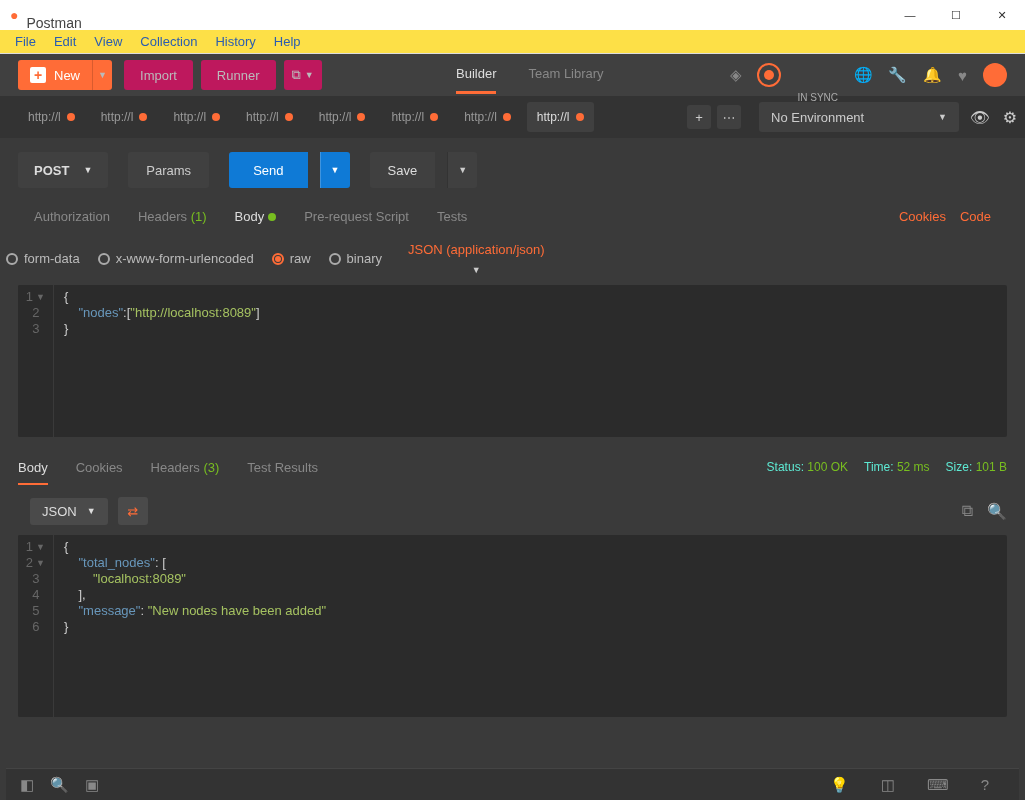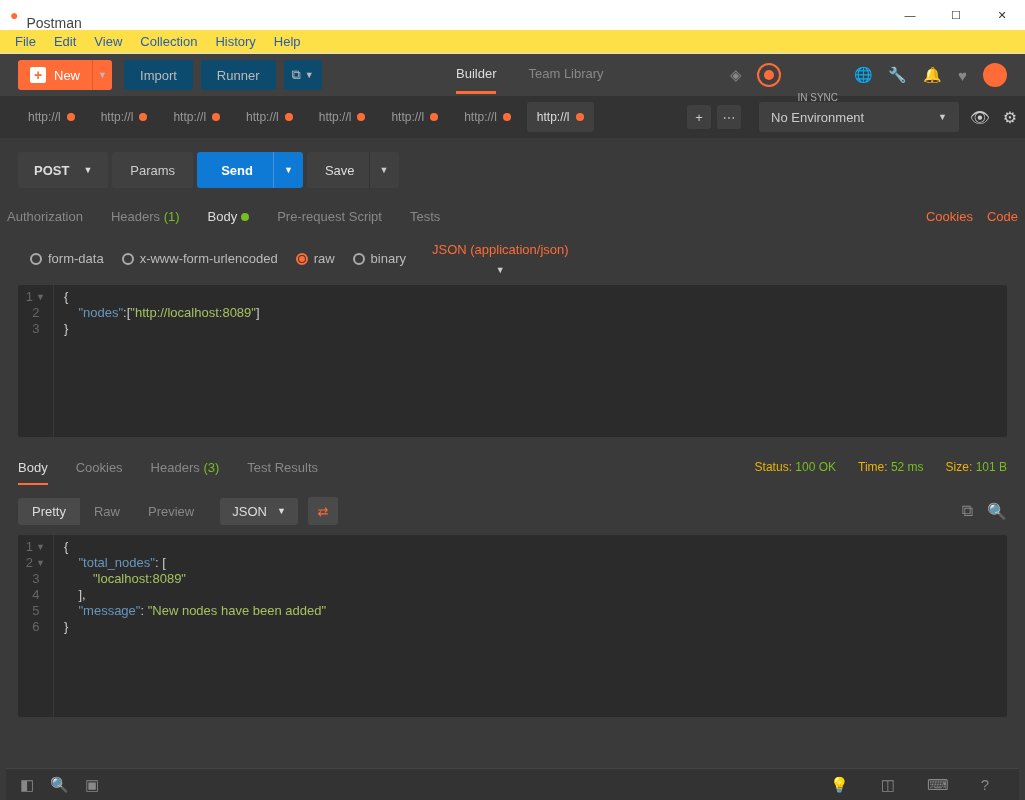--- a/index.html
+++ b/index.html
@@ -8,21 +8,21 @@
 .titlebar .logo { color:#ff6c37; margin-right:8px; font-size:14px; }
 .titlebar .title { color:#444; font-size:14px;margin-top:16px; }
 .titlebar .ctrls { position:absolute; right:0; top:0; display:flex; }
 .titlebar .ctrls span { width:46px; height:30px; display:flex; align-items:center; justify-content:center; color:#333; font-size:11px; }
 .menubar { background:#fde047; height:24px; display:flex; align-items:center; padding:0 6px; border-bottom:1px solid #ddd; }
 .menubar span { padding:0 9px; color:#2a5db0; font-size:13px; cursor:pointer; }
 .toolbar { background:#404040; height:42px; display:flex; align-items:center; padding:0 18px; }
 .btn-new { background:#ff6c37; color:#fff; height:30px; display:flex; align-items:center; padding:0 12px; border-radius:3px 0 0 3px; }
 .btn-new .plus { background:#fff; color:#ff6c37; width:16px; height:16px; border-radius:2px; display:flex; align-items:center; justify-content:center; margin-right:8px; font-weight:bold; font-size:14px; }
 .btn-new-dd { background:#ff6c37; width:20px; height:30px; border-left:1px solid rgba(0,0,0,0.15); border-radius:0 3px 3px 0; display:flex; align-items:center; justify-content:center; margin-right:12px; }
-.btn-gray { background:#0c4a6e; color:#bbb; height:30px; padding:0 16px; border-radius:3px; margin-right:8px; display:flex; align-items:center; }
+.btn-gray { background:#be185d; color:#bbb; height:30px; padding:0 16px; border-radius:3px; margin-right:8px; display:flex; align-items:center; }
 .btn-gray.icon { padding:0 8px; }
 .toolbar-center { flex:1; display:flex; justify-content:center; gap:32px; }
 .toolbar-center span { color:#888; padding:10px 0; }
 .toolbar-center span.active { color:#ddd; border-bottom:3px solid #ff6c37; }
 .toolbar-right { display:flex; align-items:center; gap:16px; }
 .sync-circle { width:24px; height:24px; border:2px solid #ff6c37; border-radius:50%; display:flex; align-items:center; justify-content:center; }
 .sync-circle::after { content:''; width:10px; height:10px; background:#ff6c37; border-radius:50%; }
 .sync-text { color:#aaa; font-size:10px;margin-top:45px; }
 .ico { color:#888; font-size:15px; }
 .user-badge { width:24px; height:24px; border:2px dotted #ff6c37; border-radius:50%; background:#ff6c37; }
@@ -30,58 +30,58 @@
 .tabbar-row { display:flex; background:#333; height:42px; align-items:center; }
 .tabs { display:flex; align-items:center; padding-left:18px; flex:1; overflow:hidden; }
 .tab { display:flex; align-items:center; padding:0 10px; height:30px; color:#999; font-size:12px; margin-right:6px; cursor:pointer; }
 .tab span:first-child { white-space:nowrap; overflow:hidden; text-overflow:ellipsis; max-width:40px; }
 .tab .dot { width:8px; height:8px; background:#ff6c37; border-radius:50%; margin-left:6px; }
 .tab.active { background:#404040; color:#ddd; border-radius:3px; }
 .tab-add, .tab-more { width:24px; height:24px; display:flex; align-items:center; justify-content:center; color:#ccc; background:#404040; border-radius:3px; margin-right:6px; cursor:pointer; }
 .env-sel { background:#404040; margin:0 6px 0 12px; height:30px; width:200px; display:flex; align-items:center; padding:0 12px; color:#ccc; border-radius:3px; justify-content:space-between; }
 .env-eye, .env-gear { width:30px; height:30px; display:flex; align-items:center; justify-content:center; color:#ccc; font-size:16px; cursor:pointer; }
 
-.request-row { display:flex; margin:14px 18px 10px; gap:4px; }
+.request-row { display:flex; margin:14px 18px 10px; gap:20px; }
 .method { background:#404040; height:36px; display:flex; align-items:center; padding:0 16px; color:#ddd; font-weight:600; border-radius:3px; gap:14px; }
 .url { background:#404040; flex:1; height:36px; display:flex; align-items:center; padding:0 16px; color:#bbb; border-radius:3px; }
 .params { background:#404040; height:36px; padding:0 18px; display:flex; align-items:center; color:#ccc; border-radius:3px; }
-.send { background:#0f7ad6; color:#fff; height:36px; padding:0 24px; display:flex; align-items:center; border-radius:3px 0 0 3px; font-weight:700; }
+.send { background:#0f7ad6; color:#fff; height:36px; padding:0 24px; display:flex; align-items:center; border-radius:3px 0 0 3px; font-weight:400; }
 .send-dd { background:#0f7ad6; width:30px; height:36px; border-left:1px solid rgba(255,255,255,0.2); border-radius:0 3px 3px 0; display:flex; align-items:center; justify-content:center; color:#fff; margin-left:-8px; }
 .save { background:#404040; height:36px; padding:0 18px; display:flex; align-items:center; color:#ddd; border-radius:3px 0 0 3px; }
 .save-dd { background:#404040; width:30px; height:36px; border-left:1px solid #333; border-radius:0 3px 3px 0; display:flex; align-items:center; justify-content:center; color:#ccc; margin-left:-8px; }
 
-.reqtabs { display:flex; padding:0 7px; align-items:center; height:36px; }
+.reqtabs { display:flex; padding:0 34px; align-items:center; height:36px; }
 .reqtabs .rt { margin-right:28px; color:#888; cursor:pointer; }
 .reqtabs .rt.active { color:#ddd; }
 .reqtabs .rt .indic { width:8px; height:8px; background:#78be20; border-radius:50%; display:inline-block; margin-left:4px; }
 .reqtabs .rt .cnt { color:#78be20; }
 .reqtabs .right { margin-left:auto; display:flex; gap:14px; }
 .reqtabs .right span { color:#ff6c37; cursor:pointer; }
 
-.bodytype { display:flex; padding:8px 6px 10px; align-items:center; gap:18px; flex-wrap:wrap;margin-left:24px; }
+.bodytype { display:flex; padding:8px 6px 10px; align-items:center; gap:18px; flex-wrap:wrap; }
 .radio { display:flex; align-items:center; gap:6px; cursor:pointer; }
 .radio .r { width:12px; height:12px; border:2px solid #aaa; border-radius:50%; }
 .radio.sel .r { border-color:#ff6c37; display:flex; align-items:center; justify-content:center; }
 .radio.sel .r::after { content:''; width:6px; height:6px; background:#ff6c37; border-radius:50%; }
 .dd-orange { color:#ff6c37; display:flex; align-items:center; gap:8px; cursor:pointer; margin-left:8px;flex-direction:column; }
 
 .editor { background:#2b2b2b; margin:0 18px; height:152px; display:flex; font-family:Consolas,monospace; font-size:13px; border-radius:2px; overflow:hidden; }
 .gutter { background:#2b2b2b; width:36px; text-align:right; padding:4px 8px 0 0; color:#666; line-height:16px; border-right:1px solid #3a3a3a; }
 .gutter .ln { display:flex; justify-content:flex-end; align-items:center; gap:3px; }
 .gutter .fold { color:#666; font-size:9px; }
 .code { padding:4px 0 0 10px; line-height:16px; }
 .code .p { color:#ccc; }
 .code .k { color:#6897bb; }
 .code .s { color:#a5c261; }
 
 .resptabs { display:flex; padding:0 18px; align-items:center; height:40px; margin-top:10px; }
 .resptabs .rt { margin-right:28px; color:#888; cursor:pointer; }
 .resptabs .rt.active { color:#ddd; border-bottom:2px solid #ff6c37; padding-bottom:8px; margin-bottom:-10px; }
 .resptabs .right { margin-left:auto; display:flex; gap:16px; font-size:12px; }
-.resptabs .right .lbl { color:#eab308;margin-left:6px; }
+.resptabs .right .lbl { color:#5eead4; }
 .resptabs .right .val { color:#78be20; }
 
 .viewrow { display:flex; padding:10px 18px; align-items:center; gap:0; }
 .seg { display:flex; background:#3a3a3a; border-radius:3px; overflow:hidden; }
 .seg span { padding:6px 14px; color:#888; cursor:pointer; }
 .seg span.active { background:#4a4a4a; color:#ddd; }
 .dd-json { background:#4a4a4a; margin-left:12px; padding:6px 12px; border-radius:3px; display:flex; align-items:center; gap:10px; color:#ddd; cursor:pointer; }
 .wrap-btn { background:#4a4a4a; width:30px; height:28px; border-radius:3px; margin-left:10px; display:flex; align-items:center; justify-content:center; color:#ff6c37; cursor:pointer; }
 .view-right { margin-left:auto; display:flex; gap:14px; color:#888; font-size:16px; }
 
@@ -266,25 +266,20 @@
   <span class="rt"><span>Headers</span> <span class="cnt" style="color:#78be20">(3)</span></span>
   <span class="rt">Test Results</span>
   <div class="right">
     <span><span class="lbl">Status:</span> <span class="val">100 OK</span></span>
     <span><span class="lbl">Time:</span> <span class="val">52 ms</span></span>
     <span><span class="lbl">Size:</span> <span class="val">101 B</span></span>
   </div>
 </div>
 
 <div class="viewrow">
-  <div class="seg">
-    <span class="active">Pretty</span>
-    <span>Raw</span>
-    <span>Preview</span>
-  </div>
   <div class="dd-json">
       <span>JSON</span>
       <span class="chev">▼</span>
     </div>
   <div class="wrap-btn">⇄</div>
   <div class="view-right">
     <span>⧉</span>
     <span>🔍</span>
   </div>
 </div>

